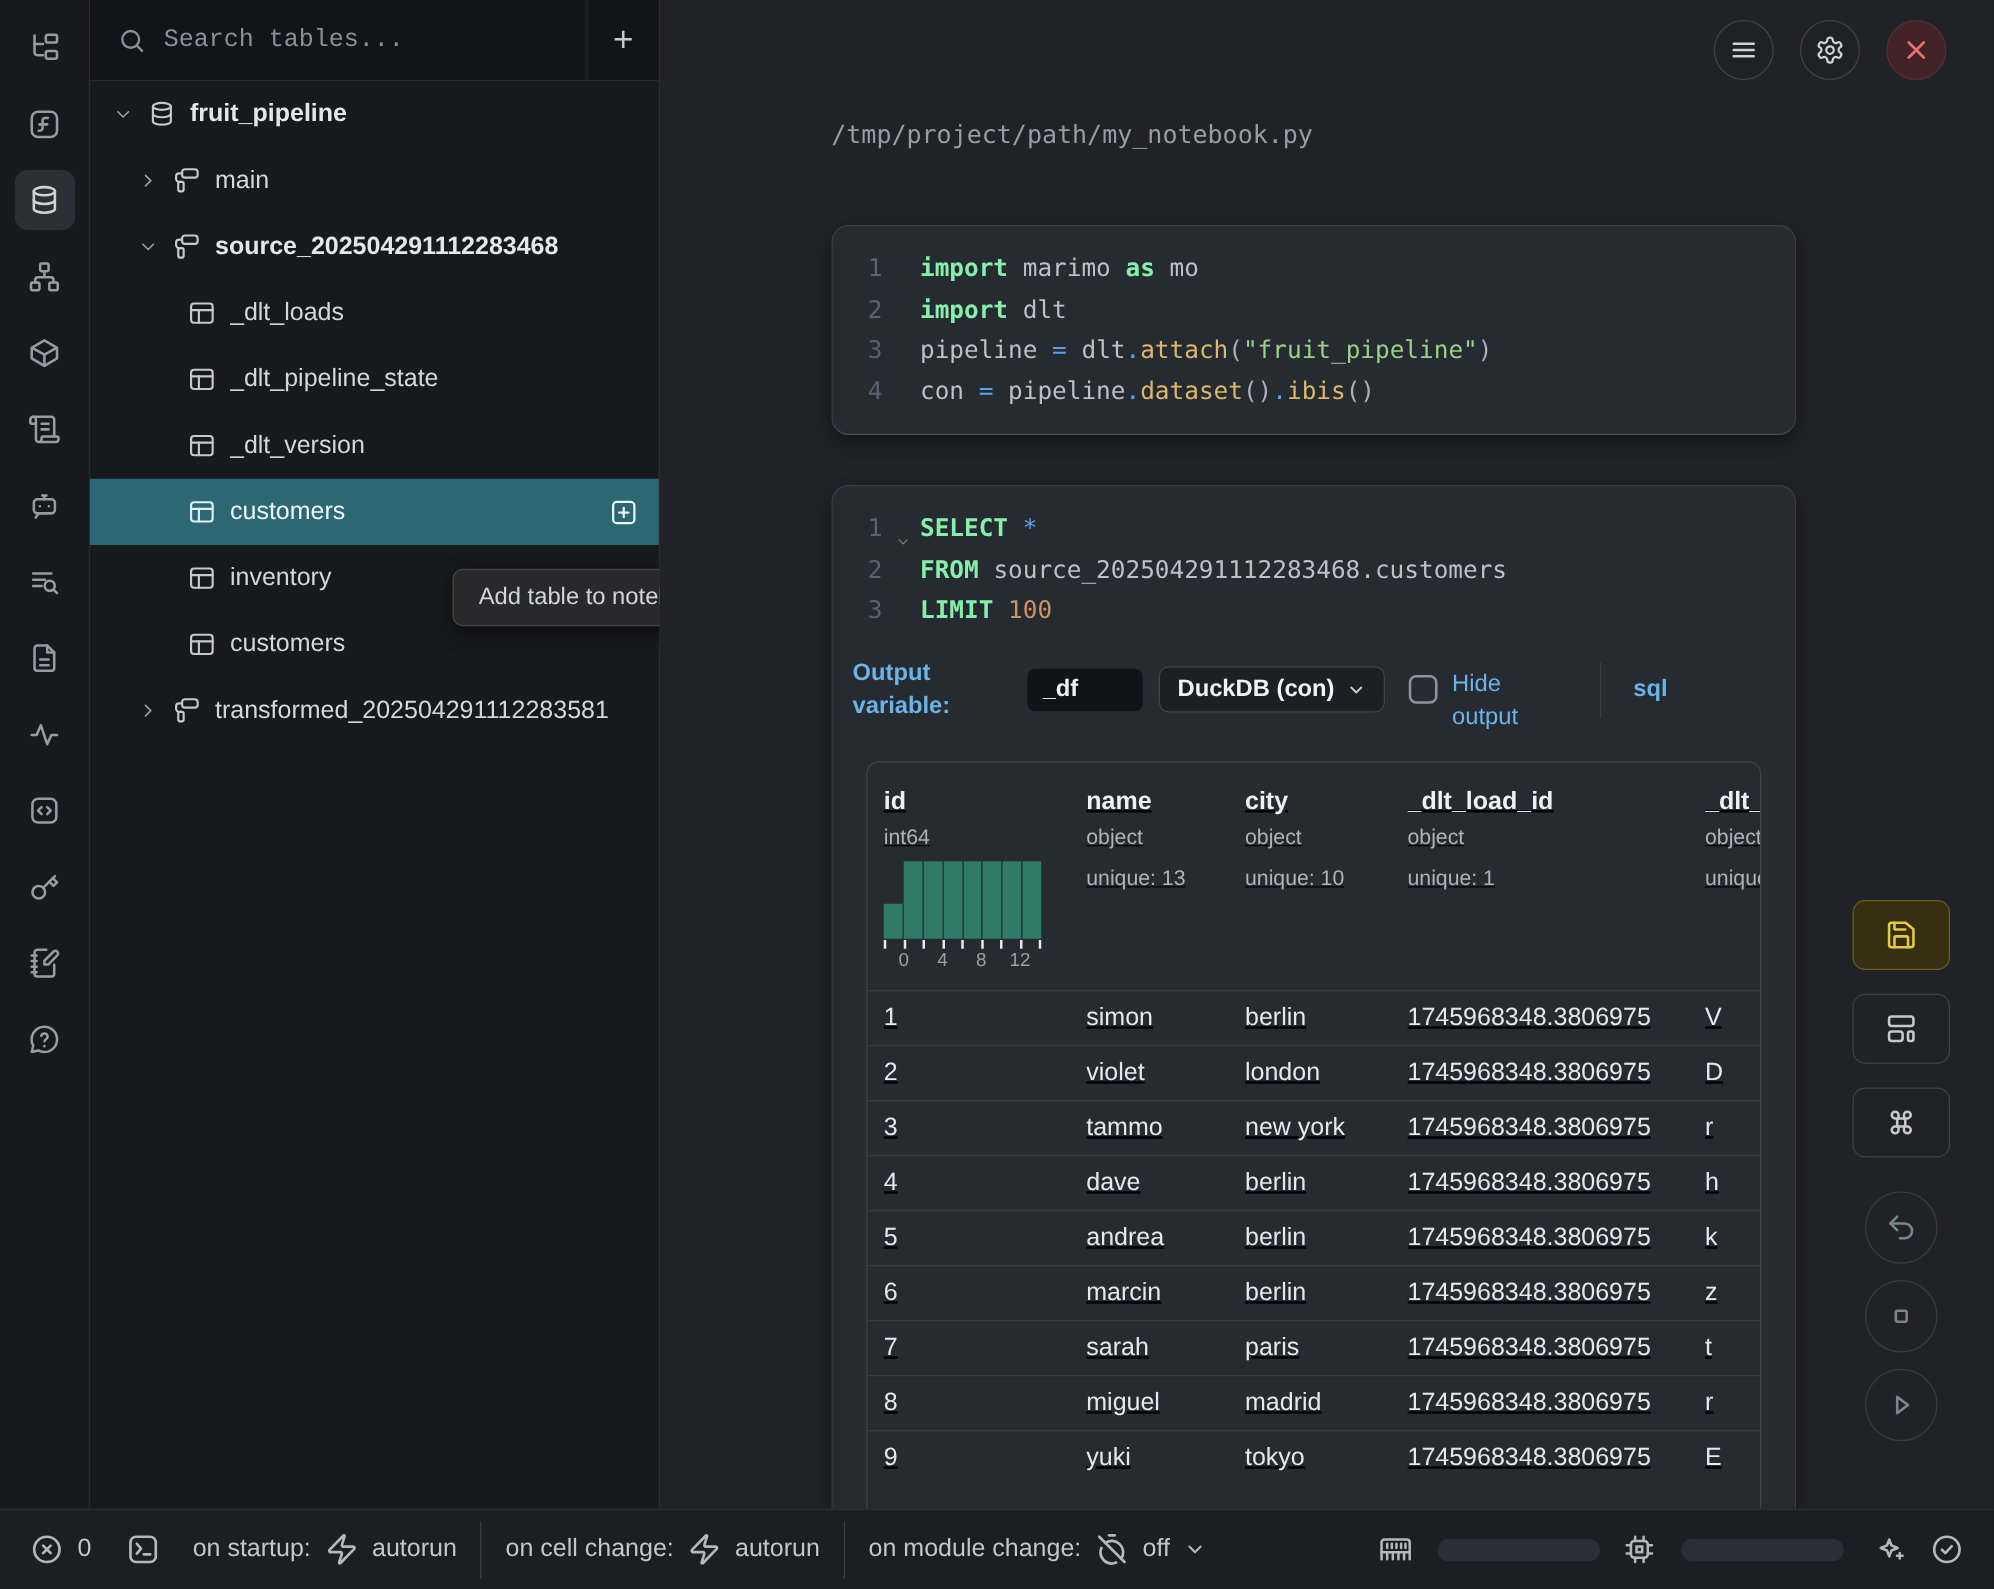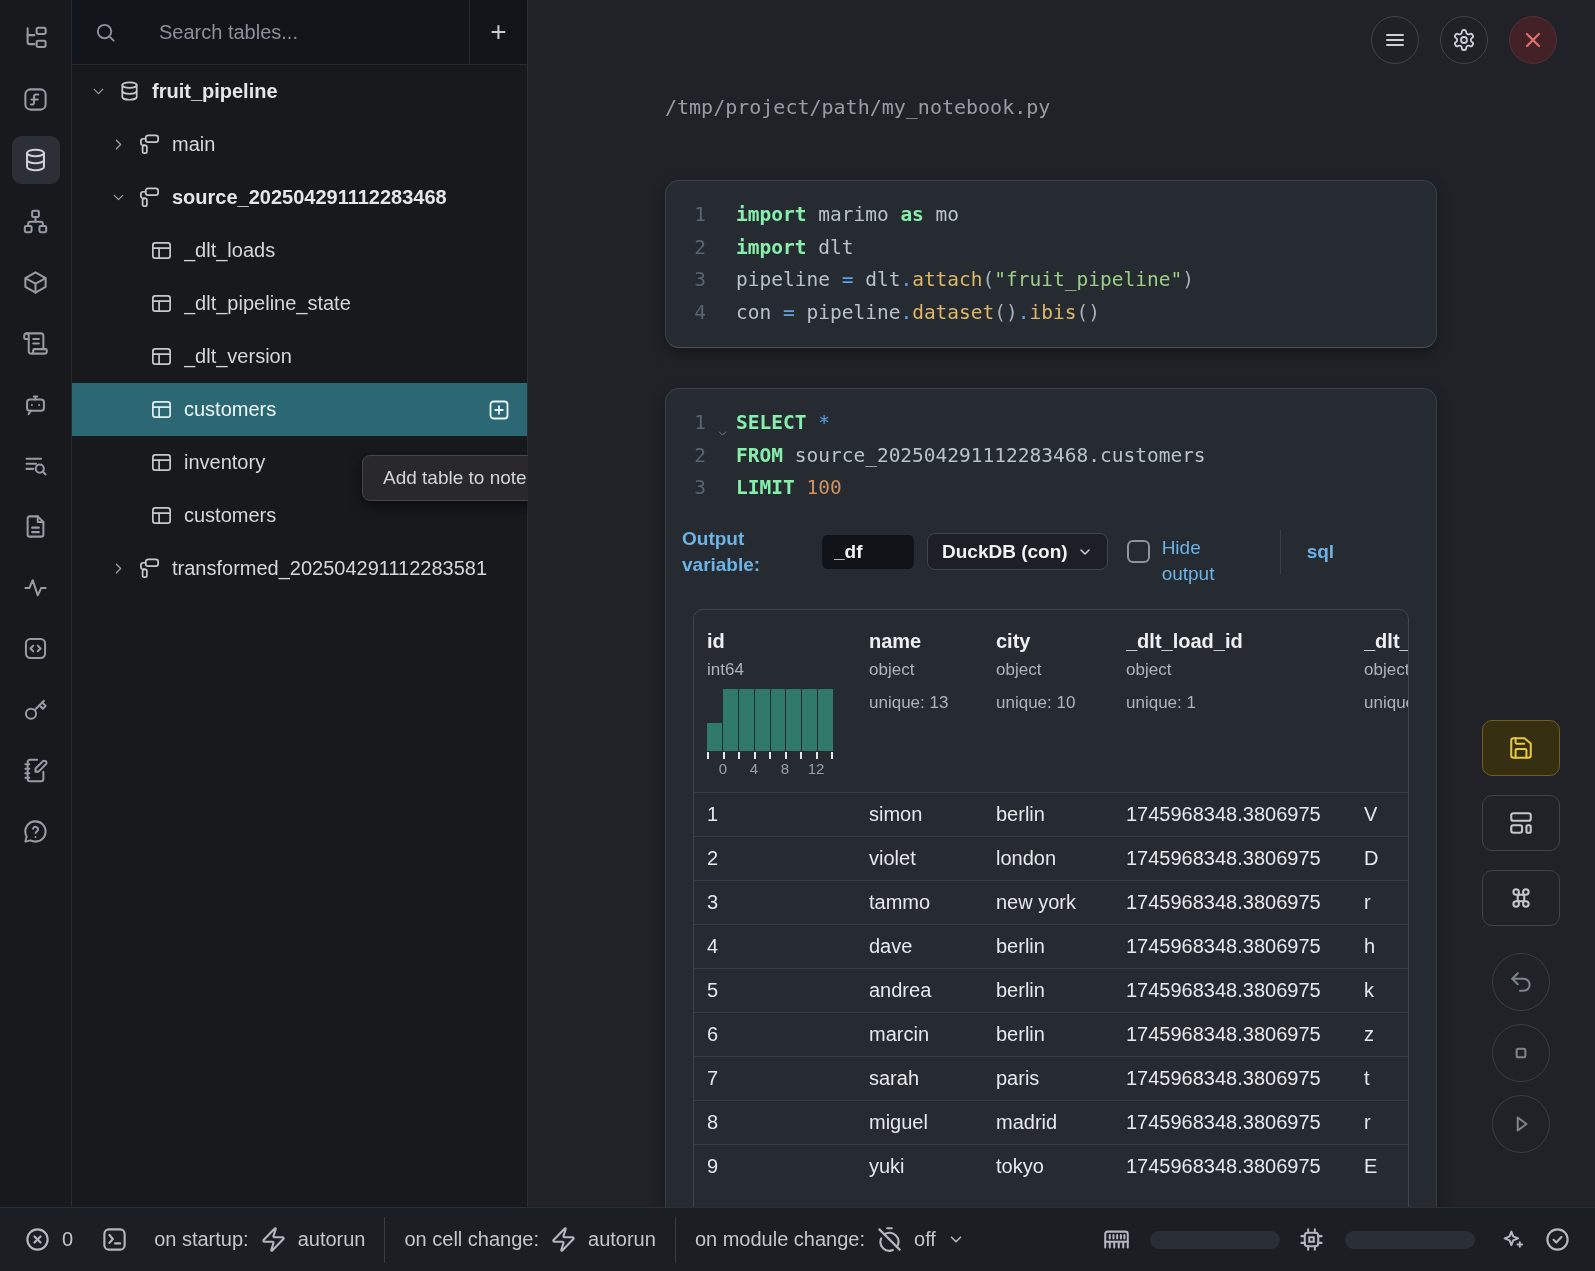--- a/index.html
+++ b/index.html
@@ -22,21 +22,21 @@
   .side-head { height:75px; background:#111418; border-bottom:1px solid #272b31;
                display:flex; align-items:center; justify-content:space-between; padding:0 24px; }
   .side-title { color:#e8ebee; font-size:21px; font-weight:bold; letter-spacing:.5px; }
   .icon-btn { background:none; border:none; color:#c6cad0; cursor:pointer; display:flex; }
   .icon-btn svg { width:24px; height:24px; }
   .side-search { height:65px; background:#111418; border-bottom:1px solid #272b31;
                  display:flex; align-items:stretch; }
   .search-box { flex:1; display:flex; align-items:center; gap:14px; padding:0 22px; }
   .search-box svg { width:23px; height:23px; color:#8a9099; flex:none; }
   .search-box input { flex:1; background:transparent; border:none; outline:none;
-                      color:#a3a3a3; font-size:20px; font-family:Liberation Sans, sans-serif;margin-left:28px; }
+                      color:#a3a3a3; font-size:20px; font-family:Liberation Mono, monospace; }
   .search-box input::placeholder { color:#8a9099; }
   .add-cell { width:58px; border-left:1px solid #272b31; display:flex; align-items:center;
               justify-content:center; color:#c6cad0; font-size:28px; font-weight:300; cursor:pointer; }
   .conn-row { height:48px; background:#1f2329; display:flex; align-items:center; gap:12px;
               padding:0 22px; cursor:pointer; }
   .conn-row svg { width:27px; height:27px; flex:none; }
   .conn-name { color:#eef0f3; font-size:20px; font-weight:bold; }
   .conn-alias { color:#539bf5; font-size:19px; font-weight:bold; }
 
   .tree-row { height:53px; display:flex; align-items:center; gap:11px; color:#d4d7db;
@@ -95,21 +95,21 @@
   .chkbox { margin-left:19px; width:23px; height:23px; border:2px solid #8d949e;
             border-radius:6px; background:transparent; cursor:pointer; flex:none; }
   .hide-label { margin-left:12px; width:82px; color:#6cb3e6; font-size:19px;
                 font-weight:normal; line-height:26px;margin-top:18px; }
   .vdiv { margin-left:36px; width:1px; height:44px; background:#3a3f46; }
   .lang-label { margin-left:26px; color:#6cb3e6; font-size:19px; font-weight:bold; }
 
   
   .dtable { margin:26px 0 0 27px; width:716px; height:640px; border:1px solid #40454d;
             border-radius:10px; overflow:hidden; }
-  .dt-grid { display:grid; grid-template-columns:175px 127px 130px 238px 1fr; }
+  .dt-grid { display:grid; grid-template-columns:175px 127px 130px 238px 1fr;text-decoration:underline; }
   .dt-header { padding-top:20px; min-height:182px; }
   .th { overflow:hidden; white-space:nowrap; cursor:pointer; }
   .th .cname { color:#eef0f2; font-size:20px; font-weight:bold; }
   .th .ctype { margin-top:7px; color:#aeb4bc; font-size:17px; }
   .th .cuniq { margin-top:13px; color:#aeb4bc; font-size:17px; }
   .th:first-child { padding-left:13px; }
   .hist { position:relative; margin-top:9px; width:126px; }
   .hist .bars { display:flex; align-items:flex-end; gap:1px; height:62px; }
   .hist .bar { flex:1; background:#2f7a68; }
   .hist .ticks { position:relative; height:9px; }

